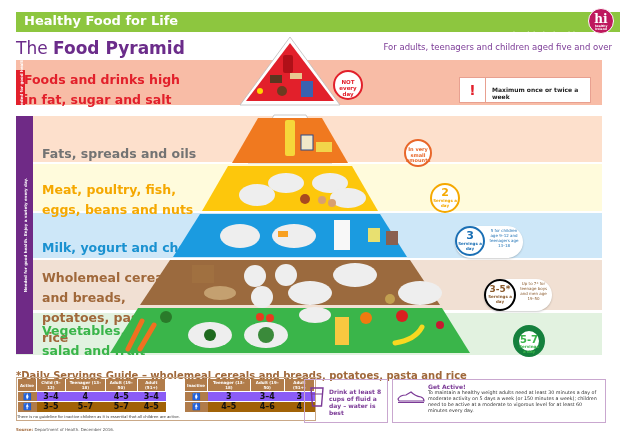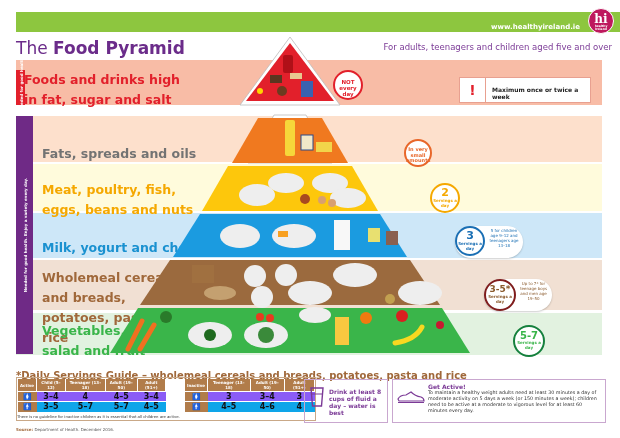--- a/index.html
+++ b/index.html
@@ -1,20 +1,20 @@
 <!DOCTYPE html>
 <html><head>
 <meta charset="utf-8">
 <style>
   * { box-sizing: border-box; margin: 0; padding: 0; }
   body { width: 620px; height: 438px; background: #fff; font-family: "DejaVu Sans", sans-serif; position: relative; overflow: hidden; }
   .abs { position: absolute; }
   .header-bar { left: 16px; top: 12px; width: 604px; height: 20px; background: #8dc63f; }
   .header-title { left: 8px; top: 1px; color: #fff; font-weight: bold; font-size: 13px; }
-  .header-url { right: 40px; top: 11px; color: #fff; font-weight: bold; font-size: 7px; }
+  .header-url { right: 40px; top: 19px; color: #fff; font-weight: bold; font-size: 7px; }
   .hi-logo { right: 6px; top: -4px; width: 26px; height: 26px; border-radius: 50%; background: #be185d; border: 1.5px solid #fff; color: #fff; font-family: "DejaVu Serif", serif; font-weight: bold; font-size: 12px; text-align: center; line-height: 20px; }
   .hi-logo small { position: absolute; left: 0; right: 0; bottom: 2px; font-size: 3px; line-height: 3px; font-family: "DejaVu Sans", sans-serif; }
   .page-title { left: 16px; top: 38px; font-size: 17px; color: #6b2c8a; }
   .page-title b { font-weight: bold; }
   .subtitle { right: 8px; top: 42px; font-size: 8.5px; font-weight: normal; color: #7b3a96; }
   .band { left: 16px; width: 586px; }
   .band-label { left: 24px; font-weight: bold; font-size: 12.5px; line-height: 20px; }
   .vert-red { left: 16px; top: 70px; width: 9px; height: 35px; background: #e2202b; }
   .vert-purple { left: 16px; top: 116px; width: 17px; height: 238px; background: #6f2a86; }
   .vert-text { position: absolute; left: 50%; top: 50%; transform: translate(-50%,-50%) rotate(-90deg); white-space: nowrap; color: #fff; font-size: 4px; font-weight: bold; }
@@ -22,36 +22,37 @@
   .circle { border-radius: 50%; background: #fff; text-align: center; font-weight: bold; }
   .maxbox { left: 459px; top: 77px; width: 132px; height: 26px; background: #fff; border: 1px solid #e8a090; }
   .maxbox .bang { position: absolute; left: 0; top: 0; width: 26px; height: 24px; border-right: 1px solid #e8a090; color: #e2202b; font-weight: bold; font-size: 14px; text-align: center; line-height: 24px; }
   .maxbox .txt { position: absolute; left: 32px; top: 8px; font-size: 6px; font-weight: bold; color: #222; }
   .guide-title { left: 16px; top: 370px; font-size: 10px; color: #a0683a; font-weight: bold; }
   table.serv { border-collapse: collapse; font-size: 8px; }
   table.serv th { background: #b17c4a; color: #fff; font-size: 4px; font-weight: bold; padding: 1px 2px; height: 11px; border-right: 1px solid #fff; }
   table.serv td { text-align: center; font-weight: bold; height: 10px; color: #111; border-top: 1px solid #fff; }
   table.serv td.icon { background: #b17c4a; color: #fff; font-size: 7px; }
   table.serv tr.r1 td { background: #8b5cf6; }
-  table.serv tr.r2 td { background: #0ea5e9; }
+  table.serv tr.r2 td { background: #a16207; }
   table.serv tr td.icon { background: #b17c4a; }
   .guide-box { left: 16px; top: 377px; width: 300px; height: 44px; border: 1px solid #c9a887; }
   .note { left: 17px; top: 414px; font-size: 3.8px; color: #333; }
   .source { left: 16px; top: 427px; font-size: 4px; color: #555; }
   .source b { color: #a0683a; }
   .drink-box { left: 304px; top: 379px; width: 84px; height: 44px; border: 1px solid #c9a7cf; }
   .drink-text { left: 24px; top: 8px; font-size: 6px; font-weight: bold; color: #7b3a96; line-height: 7px; width: 56px; }
   .active-box { left: 392px; top: 379px; width: 214px; height: 44px; border: 1px solid #c9a7cf; }
   .active-title { left: 35px; top: 3px; font-size: 6px; font-weight: bold; color: #7b3a96; }
   .active-text { left: 35px; top: 10px; font-size: 4.8px; color: #333; line-height: 6px; width: 175px; }
 </style>
 </head>
 <body>
 
 <div class="abs header-bar">
+  <div class="abs header-title">Healthy Food for Life</div>
   <div class="abs header-url">www.healthyireland.ie</div>
   <div class="abs hi-logo"><span>hi</span><small>healthy ireland</small></div>
 </div>
 
 <div class="abs page-title"><span>The</span> <b>Food Pyramid</b></div>
 <div class="abs subtitle">For adults, teenagers and children aged five and over</div>
 
 <div class="abs band" style="top:60px;height:45px;background:#f8bca6;"></div>
 <div class="abs band" style="top:116px;height:46px;background:#fde0cc;"></div>
 <div class="abs band" style="top:164px;height:47px;background:#fffbdc;"></div>
@@ -162,26 +163,26 @@
   <div class="abs" style="left:32px;top:2px;width:34px;font-size:4px;line-height:5px;color:#1a6fb4;text-align:center;">5 for children age 9–12 and teenagers age 13–18</div>
 </div>
 <div class="abs circle" style="left:455px;top:226px;width:30px;height:30px;border:2px solid #1a6fb4;color:#1a6fb4;">
   <div style="font-size:11px;line-height:12px;padding-top:2px;">3</div>
   <div style="font-size:4px;line-height:4.5px;">Servings a day</div>
 </div>
 
 <div class="abs pill" style="left:484px;top:279px;width:68px;height:32px;">
   <div class="abs" style="left:33px;top:2px;width:33px;font-size:4px;line-height:5px;color:#8a5a2c;text-align:center;">Up to 7* for teenage boys and men age 19–50</div>
 </div>
-<div class="abs circle" style="left:484px;top:279px;width:32px;height:32px;border:2px solid #7f1d1d;color:#8a5a2c;">
+<div class="abs circle" style="left:484px;top:279px;width:32px;height:32px;border:2px solid #000000;color:#8a5a2c;">
   <div style="font-size:9px;line-height:11px;padding-top:3px;">3-5*</div>
   <div style="font-size:4px;line-height:4.5px;">Servings a day</div>
 </div>
 
-<div class="abs circle" style="left:513px;top:325px;width:32px;height:32px;border:2px solid #15803d;color:#3ab54a;">
+<div class="abs circle" style="left:513px;top:325px;width:32px;height:32px;border:6px solid #15803d;color:#3ab54a;">
   <div style="font-size:10px;line-height:11px;padding-top:3px;">5-7</div>
   <div style="font-size:4px;line-height:4.5px;">Servings a day</div>
 </div>
 
 <div class="abs guide-title">*Daily Servings Guide – wholemeal cereals and breads, potatoes, pasta and rice</div>
 <div class="abs guide-box">
   <table class="serv abs" style="left:1px;top:1px;width:148px;">
     <tbody>
         <tr>
       <th>Active</th>

